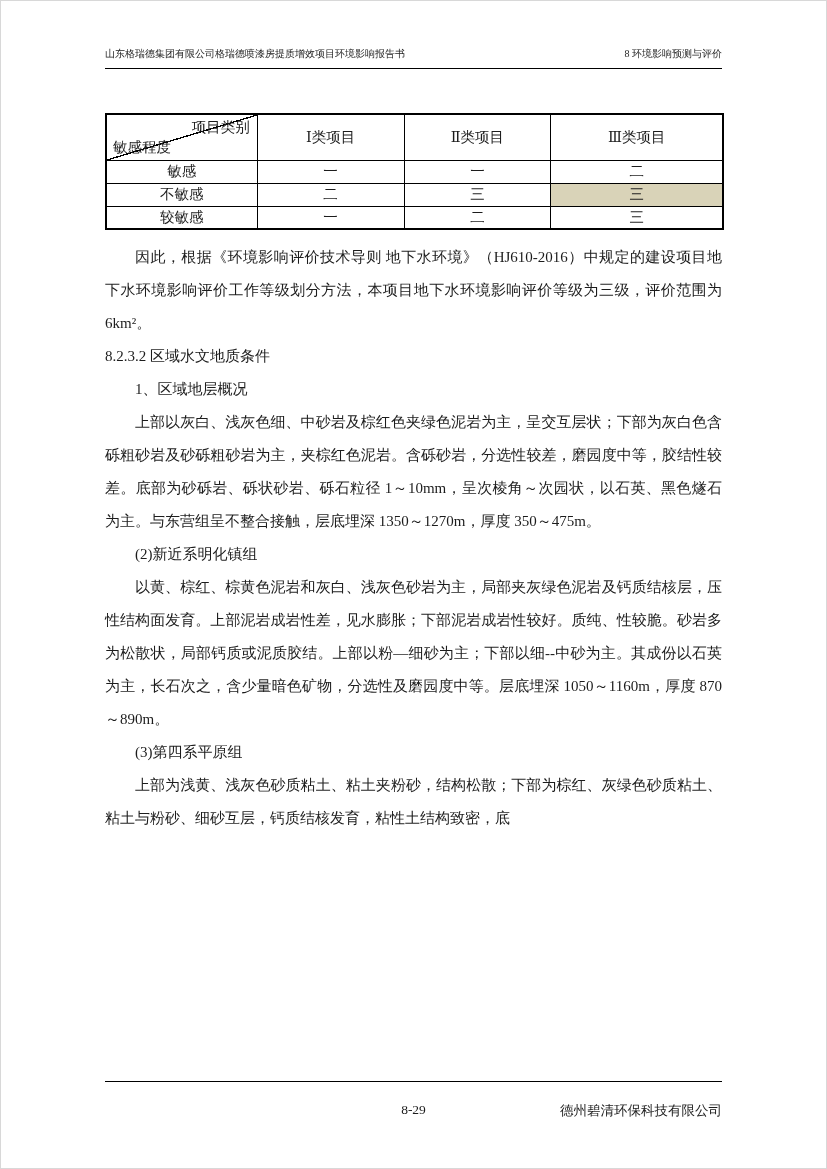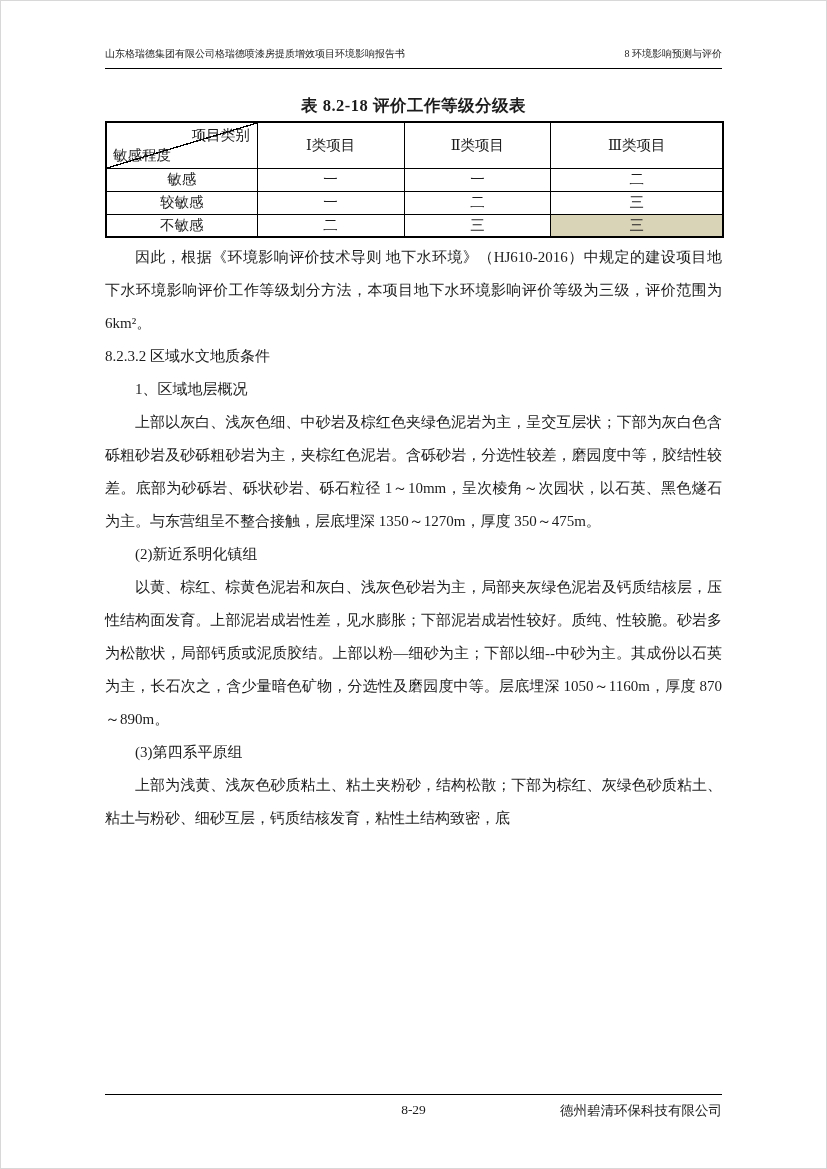--- a/index.html
+++ b/index.html
@@ -33,21 +33,21 @@
     top: 94px;
     text-align: center;
     font-size: 16.5px;
     font-weight: bold;
     letter-spacing: 0.5px;
   }
 
   
   table.rating {
     position: absolute;
-    top: 120px;
+    top: 112px;
     left: 104px;
     width: 619px;
     border-collapse: collapse;
     table-layout: fixed;
     font-size: 14.5px;
   }
   table.rating th, table.rating td {
     border: 1px solid #000;
     text-align: center;
     vertical-align: middle;
@@ -77,40 +77,39 @@
     text-align: justify;
   }
   .body-text p { text-indent: 2em; }
   .body-text p.no-indent { text-indent: 0; }
   .body-text p.bold { font-weight: normal; }
 
   
   .page-footer {
     bottom: 48px;
     border-top: 1px solid #000;
-    padding-top: 7px;
+    padding-top: 20px;
     font-size: 13.5px;
     display: flex;
     align-items: flex-start;
   }
   .page-footer .f-left, .page-footer .f-center, .page-footer .f-right { flex: 1; }
   .page-footer .f-center { text-align: center; }
   .page-footer .f-right  { text-align: right; }
 </style>
 </head>
 <body>
 
 <div class="page">
 
   <div class="margins page-header">
     <span>山东格瑞德集团有限公司格瑞德喷漆房提质增效项目环境影响报告书</span>
     <span>8 环境影响预测与评价</span>
   </div>
 
-  <div class="margins table-title">表 8.2-18 评价工作等级分级表</div>
 
   <table class="rating">
     <colgroup>
       <col style="width:24.5%">
         <col style="width:23.8%">
         <col style="width:23.8%">
         <col style="width:27.9%">
     </colgroup>
     <tbody>
         <tr class="head">
@@ -122,30 +121,30 @@
       <th>Ⅱ类项目</th>
       <th>Ⅲ类项目</th>
     </tr>
     <tr>
       <td>敏感</td>
       <td>一</td>
       <td>一</td>
       <td>二</td>
     </tr>
     <tr>
+      <td>不敏感</td>
+      <td>二</td>
+      <td>三</td>
+      <td style="background-color: rgb(217, 211, 184);">三</td>
+    </tr>
+    <tr>
       <td>较敏感</td>
       <td>一</td>
       <td>二</td>
       <td>三</td>
-    </tr>
-    <tr>
-      <td>不敏感</td>
-      <td>二</td>
-      <td>三</td>
-      <td style="background-color: rgb(217, 211, 184);">三</td>
     </tr>
   </tbody>
     </table>
 
   <div class="margins body-text">
     <p>因此，根据《环境影响评价技术导则 地下水环境》（HJ610-2016）中规定的建设项目地下水环境影响评价工作等级划分方法，本项目地下水环境影响评价等级为三级，评价范围为 6km²。</p>
     <p class="no-indent">8.2.3.2 区域水文地质条件</p>
     <p class="bold">1、区域地层概况</p>
     <p>上部以灰白、浅灰色细、中砂岩及棕红色夹绿色泥岩为主，呈交互层状；下部为灰白色含砾粗砂岩及砂砾粗砂岩为主，夹棕红色泥岩。含砾砂岩，分选性较差，磨园度中等，胶结性较差。底部为砂砾岩、砾状砂岩、砾石粒径 1～10mm，呈次棱角～次园状，以石英、黑色燧石为主。与东营组呈不整合接触，层底埋深 1350～1270m，厚度 350～475m。</p>
     <p>(2)新近系明化镇组</p>

